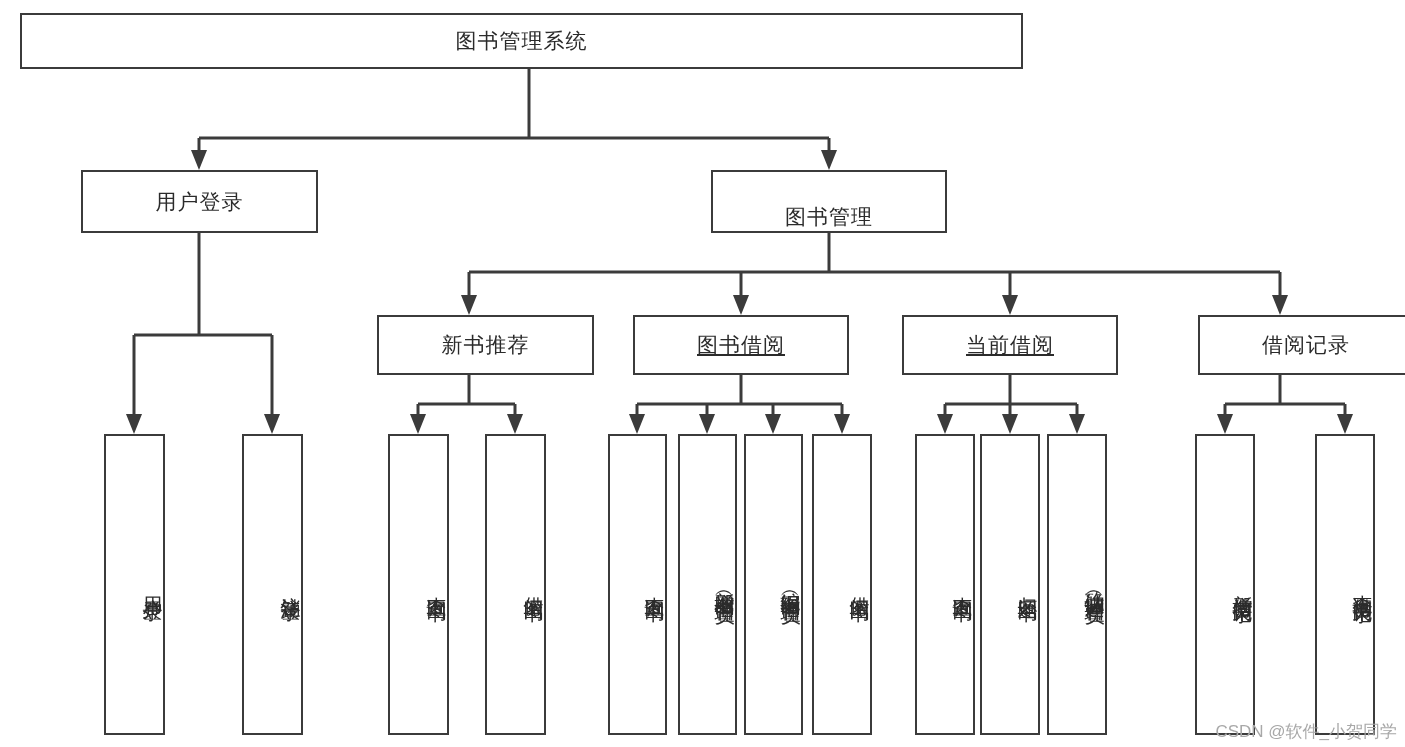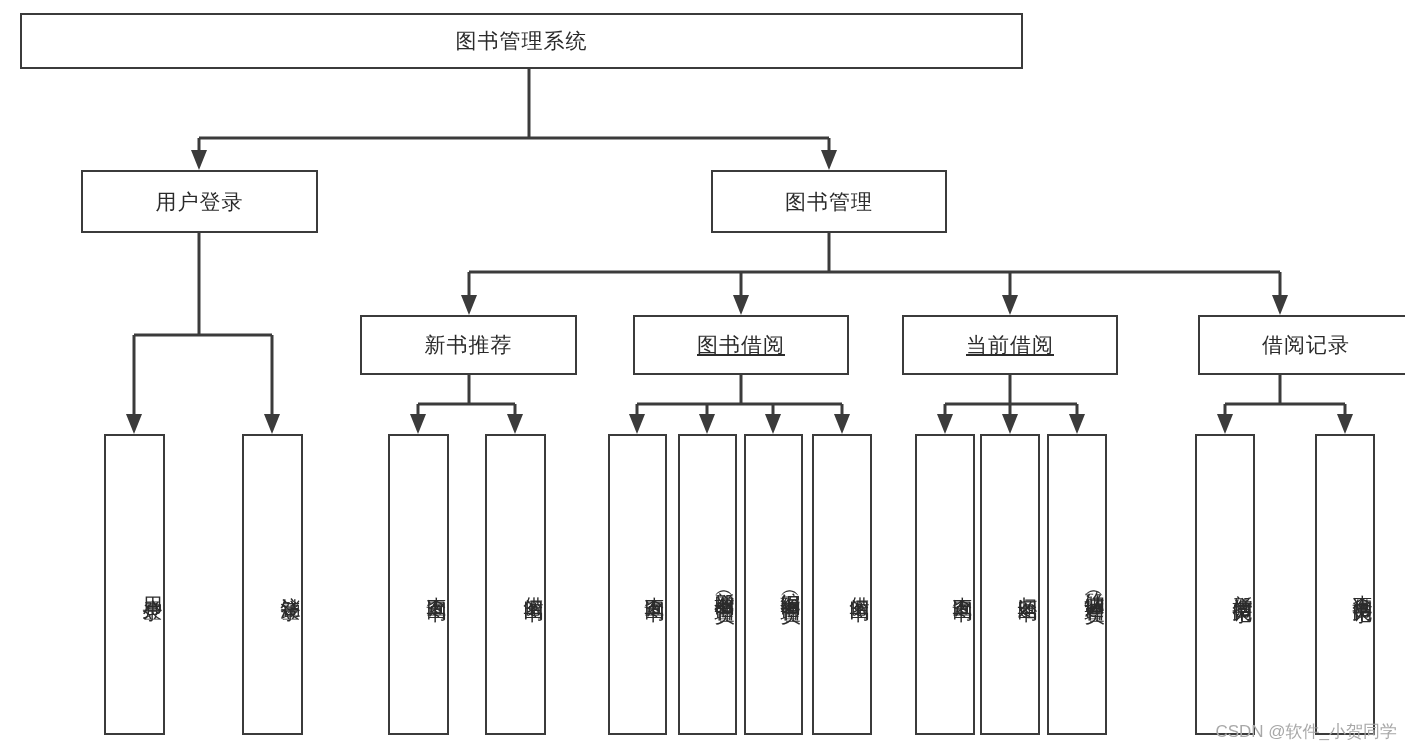--- a/index.html
+++ b/index.html
@@ -129,25 +129,25 @@
       </g>
   </svg>
 
   <div class="node-box horizontal" id="box-root" style="left: 20px; top: 13px; width: 1003px; height: 56px;">
     <span class="node-label">图书管理系统</span>
   </div>
 
   <div class="node-box horizontal" id="box-l2-0" style="left: 81px; top: 170px; width: 237px; height: 63px;">
     <span class="node-label">用户登录</span>
   </div>
-  <div class="node-box horizontal" id="box-l2-1" style="left: 711px; top: 170px; width: 236px; height: 63px;">
+  <div class="node-box horizontal" id="box-l2-1" style="left: 711px; top: 170px; width: 236px; height: 63px; align-items: flex-end;">
     <span class="node-label">图书管理</span>
   </div>
 
-  <div class="node-box horizontal" id="box-l3-0" style="left: 360px; top: 315px; width: 217px; height: 60px;">
+  <div class="node-box horizontal" id="box-l3-0" style="left: 377px; top: 315px; width: 217px; height: 60px;">
     <span class="node-label">新书推荐</span>
   </div>
   <div class="node-box horizontal" id="box-l3-1" style="left: 633px; top: 315px; width: 216px; height: 60px; text-decoration: underline;">
     <span class="node-label">图书借阅</span>
   </div>
   <div class="node-box horizontal" id="box-l3-2" style="left: 902px; top: 315px; width: 216px; height: 60px; text-decoration: underline;">
     <span class="node-label">当前借阅</span>
   </div>
   <div class="node-box horizontal" id="box-l3-3" style="left: 1198px; top: 315px; width: 216px; height: 60px;">
     <span class="node-label">借阅记录</span>

